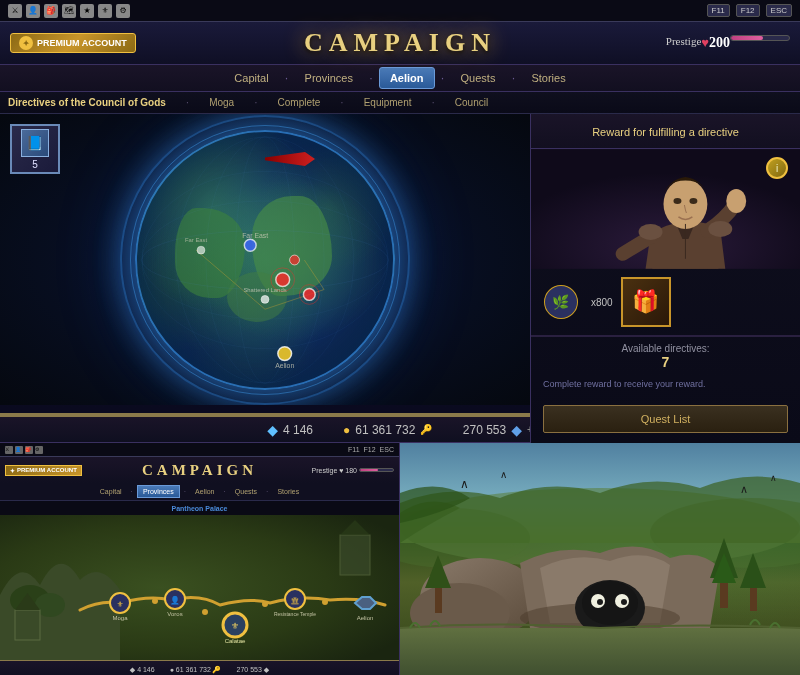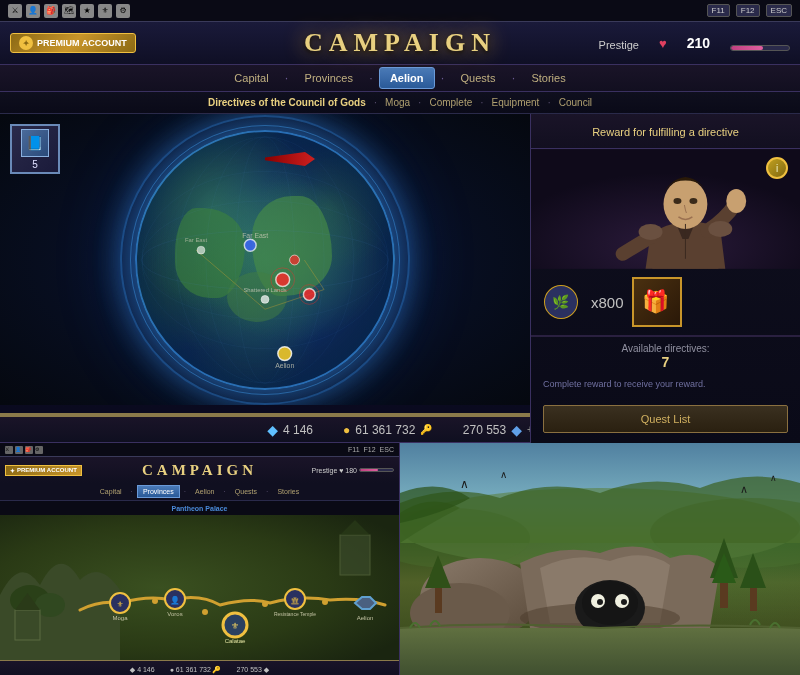--- a/index.html
+++ b/index.html
@@ -106,22 +106,23 @@
       font-weight: bold;
       color: #e8d080;
       letter-spacing: 6px;
       text-shadow: 0 0 20px #c8952a, 0 2px 4px #000;
       font-family: Georgia, serif;
     }
     .title-bar-right {
       position: absolute;
       right: 10px;
       display: flex;
-      align-items: flex-end;
-      gap: 20px;
+      align-items: flex-start;
+      gap: 0;
+      font-family: Liberation Serif, serif;
     }
     .prestige-label {
       font-size: 11px;
       color: #ccc;
     }
     .prestige-heart {
       color: #e04060;
       font-size: 13px;
     }
     .prestige-value {
@@ -174,22 +175,22 @@
       font-weight: bold;
     }
 
     
     .sub-nav {
       width: 100%;
       height: 22px;
       background: linear-gradient(180deg, #0f0f1e 0%, #0a0a18 100%);
       display: flex;
       align-items: center;
-      justify-content: center;
-      gap: 0;
+      justify-content: flex-start;
+      gap: 12px;
       border-bottom: 1px solid #2a2a4a;
     }
     .sub-nav-item {
       color: #b0a070;
       font-size: 10px;
       padding: 2px 8px;
       cursor: pointer;
     }
     .sub-nav-item.active {
       color: #e8d080;
@@ -428,21 +429,21 @@
     }
     .reward-item-count {
       font-size: 9px;
       color: #e8c060;
       position: absolute;
       bottom: 2px;
       left: 50%;
       transform: translateX(-50%);
     }
     .x-count {
-      font-size: 15px;
+      font-size: 10px;
       color: #c0c0c0;
     }
     .directives-info {
       padding: 6px 12px;
       border-top: 1px solid #2a2040;
     }
     .directives-row {
       display: flex;
       justify-content: space-between;
       align-items: center;
@@ -741,21 +742,21 @@
     <div class="title-bar-left">
       <div class="premium-badge">
         <span class="premium-icon">✦</span>
         <span>PREMIUM ACCOUNT</span>
       </div>
     </div>
     <h1 class="page-title">CAMPAIGN</h1>
     <div class="title-bar-right">
       <span class="prestige-label">Prestige</span>
       <span class="prestige-heart">♥</span>
-      <span class="prestige-value">210</span>
+      <span class="prestige-value">200</span>
       <div class="prestige-bar">
         <div class="prestige-bar-fill" style="width: 55%"></div>
       </div>
     </div>
   </div>
 
   <div class="nav-tabs">
     <span class="nav-tab">Capital</span>
     <span class="nav-sep">·</span>
     <span class="nav-tab">Provinces</span>

